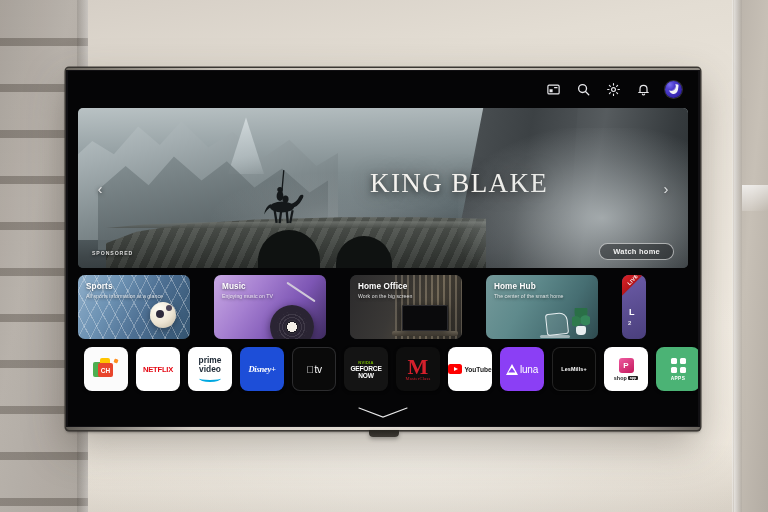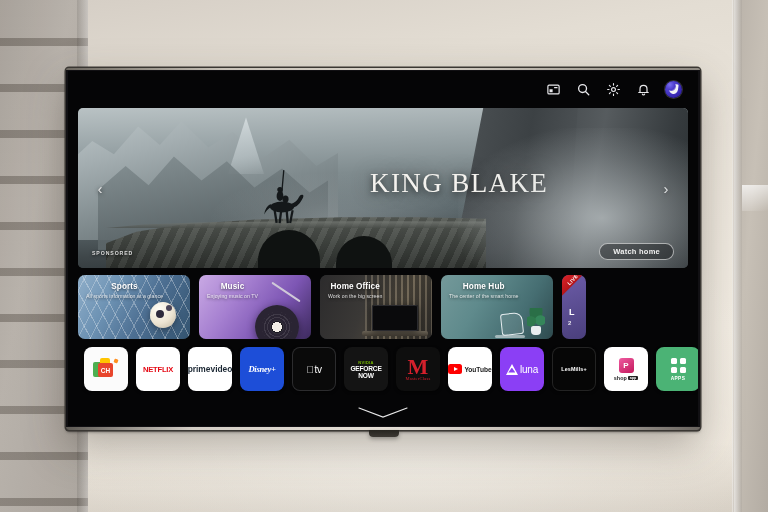--- a/index.html
+++ b/index.html
@@ -223,21 +223,21 @@
     padding:3px 13px; border-radius:11px;
     border:.8px solid rgba(255,255,255,.58);
     background:rgba(20,22,24,.45);
     color:#f0f0f0; font-size:7.5px; letter-spacing:.25px;
     font-weight:600;
   }
 
   
   #cards{
     position:absolute; left:10px; top:204px; height:68px; right:0;
-    display:flex; gap:9px;text-align:center;
+    display:flex; gap:24px;
   }
   .card{
     position:relative; width:112px; height:64px; flex:0 0 auto;
     border-radius:7px; overflow:hidden;
     background:#2b2f33;
   }
   .card-art{ position:absolute; inset:0; }
   .card-txt{ position:absolute; left:8px; top:7px; z-index:3; }
   .card-title{
     font-size:8.2px; font-weight:700; color:#fff; letter-spacing:.1px;
@@ -395,21 +395,21 @@
   .lgch .sq2{ left:7px; top:0; width:10px; height:10px; background:#ffc400; }
   .lgch .sq3{ left:5px; top:5px; width:15px; height:14px; background:#e8452c;
     display:flex; align-items:center; justify-content:center;
     color:#fff; font-size:6.5px; font-weight:700; }
   .lgch .dot{ position:absolute; right:1px; top:1px; width:4px; height:4px;
     background:#ff8f1f; border-radius:1px; transform:rotate(20deg); }
 
   .app-netflix{ background:#fff; }
   .app-netflix span{ color:#e50914; font-size:7.6px; font-weight:700; letter-spacing:-.2px; }
 
-  .app-prime{ background:#fff; flex-direction:row; }
+  .app-prime{ background:#fff; flex-direction:column; }
   .app-prime .p1{ color:#1b2733; font-size:8.4px; font-weight:700; line-height:9px; }
   .app-prime .p2{ color:#1b2733; font-size:8.4px; font-weight:700; line-height:9px; }
   .app-prime .smile{
     width:22px; height:7px; margin-top:1px;
     border-bottom:2px solid #00a8e1; border-radius:0 0 50% 50%;
   }
 
   .app-disney{ background:#1d4ed8; }
   .app-disney span{
     color:#fff; font-size:8.6px; font-style:italic; font-weight:700;

